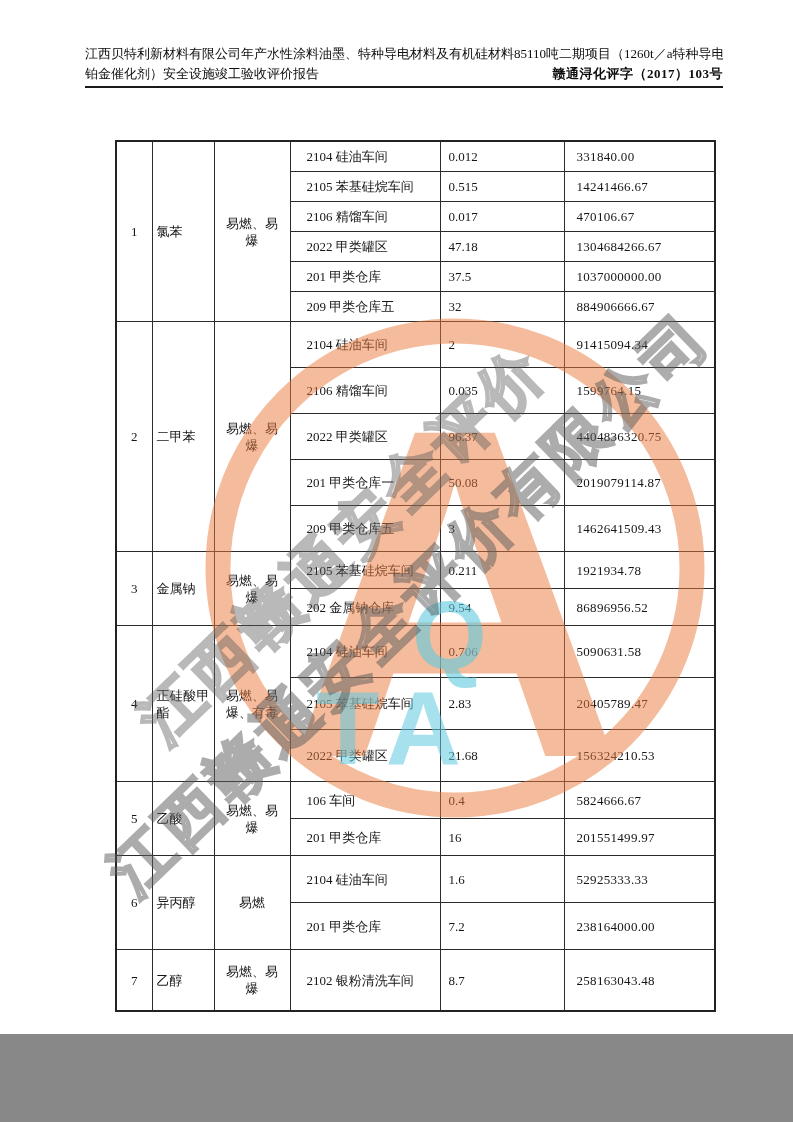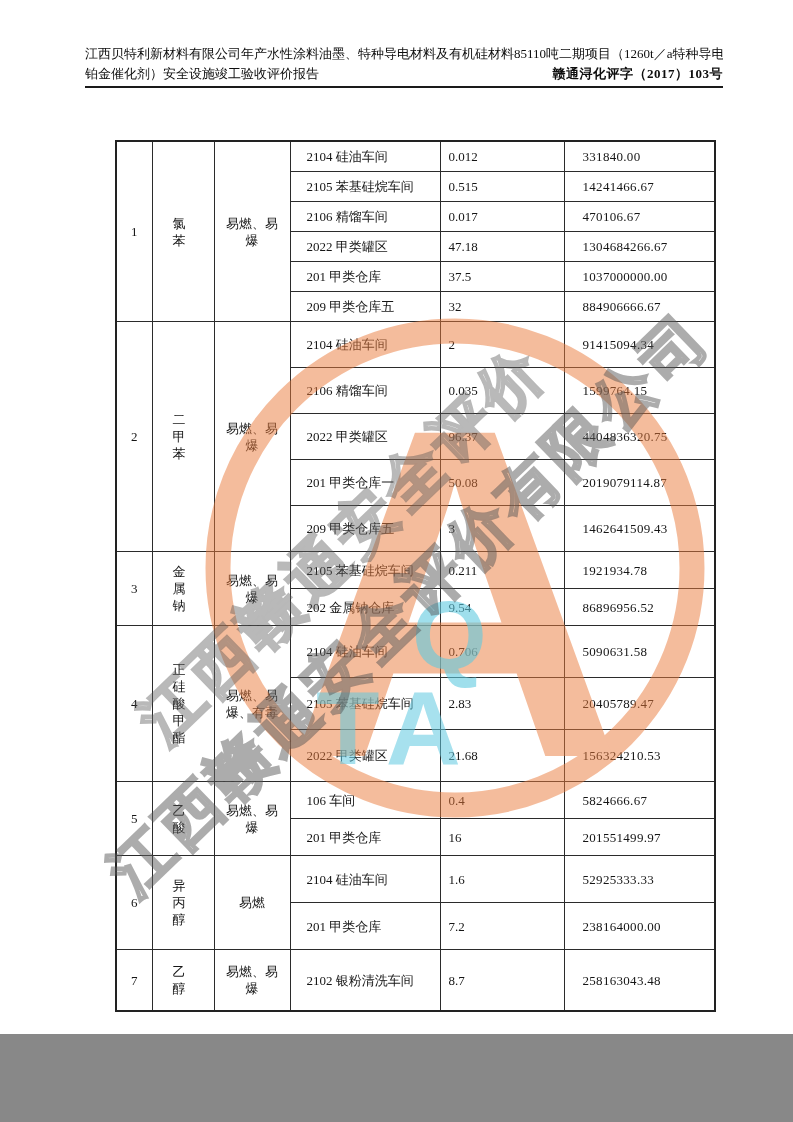--- a/index.html
+++ b/index.html
@@ -17,25 +17,25 @@
   .h-line3{display:flex;justify-content:space-between;align-items:flex-end;}
   .docnum{font-weight:bold;letter-spacing:.5px;}
   
   .tblwrap{position:absolute;left:115px;top:140px;}
   table.t{border-collapse:collapse;table-layout:fixed;width:599px;border:2px solid #222;}
   .t td{
     border:1px solid #2b2b2b;font-size:13px;color:#151515;
     vertical-align:middle;overflow:hidden;line-height:17px;
   }
   .ci{text-align:center;}
-  .cn{padding:0 20px;text-align:justify;}
+  .cn{padding:0 4px;text-align:justify;}
   .ch{padding:0 6px;text-align:center;}
   .cl{padding-left:16px;}
   .cq{padding-left:8px;}
-  .cv{padding-left:18px;letter-spacing:.3px;}
+  .cv{padding-left:12px;letter-spacing:.3px;}
   tr.h1 td{height:27px;}
   tr.h2 td{height:43px;}
   tr.h3 td{height:34px;}
   tr.h4 td{height:49px;}
   tr.h5 td{height:34px;}
   tr.h6 td{height:44px;}
   tr.h7 td{height:58px;}
   
   .footer-line{position:absolute;left:107px;top:1048px;width:611px;border-top:2px solid #141414;}
   .page-num{position:absolute;top:1064px;left:0;width:793px;text-align:right;font-size:11px;letter-spacing:1px;color:#222;margin-left:41px;}

